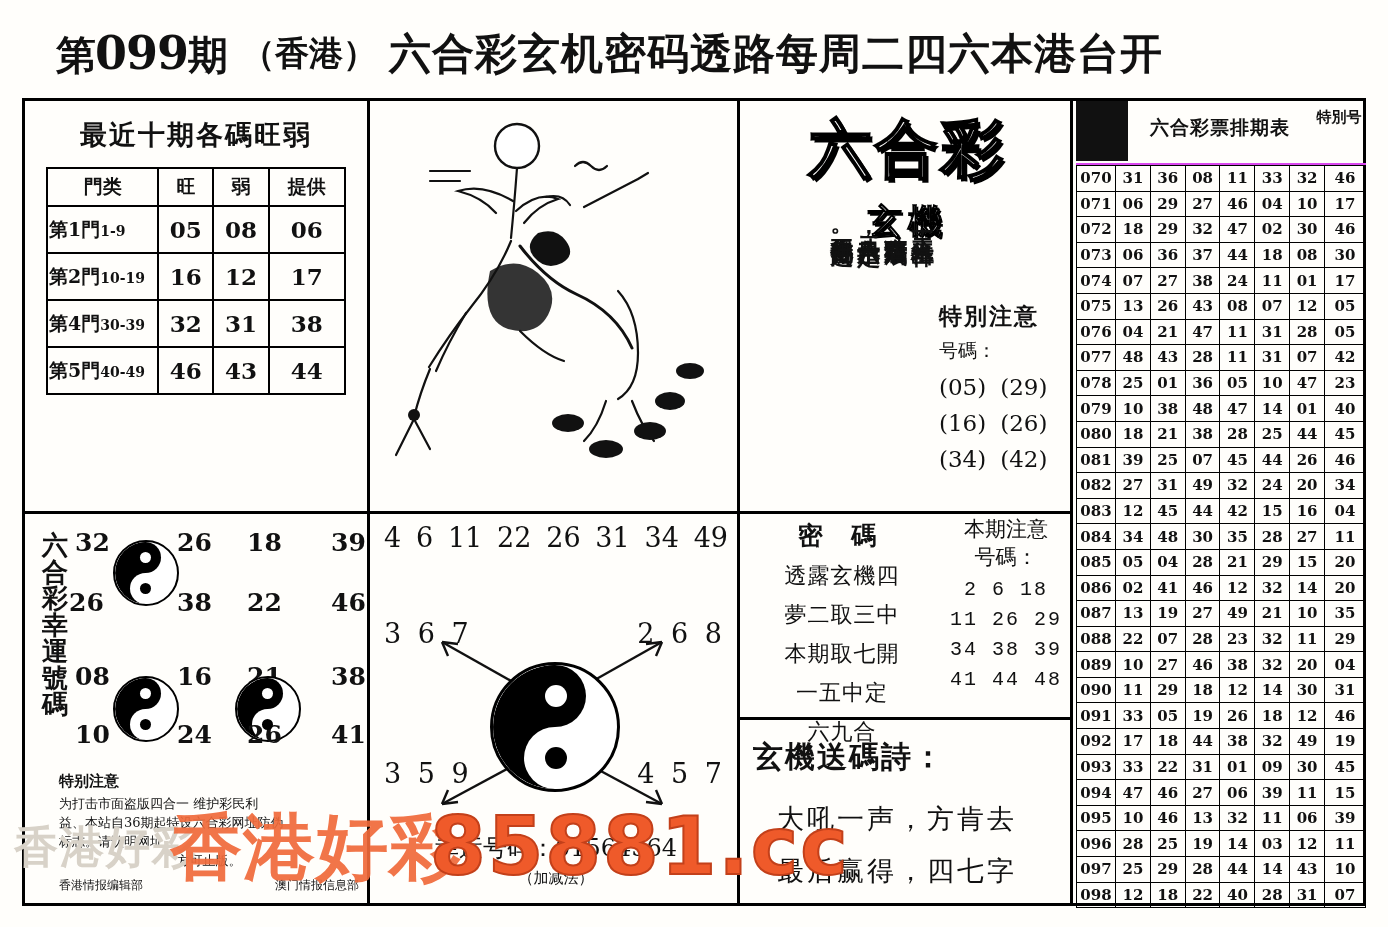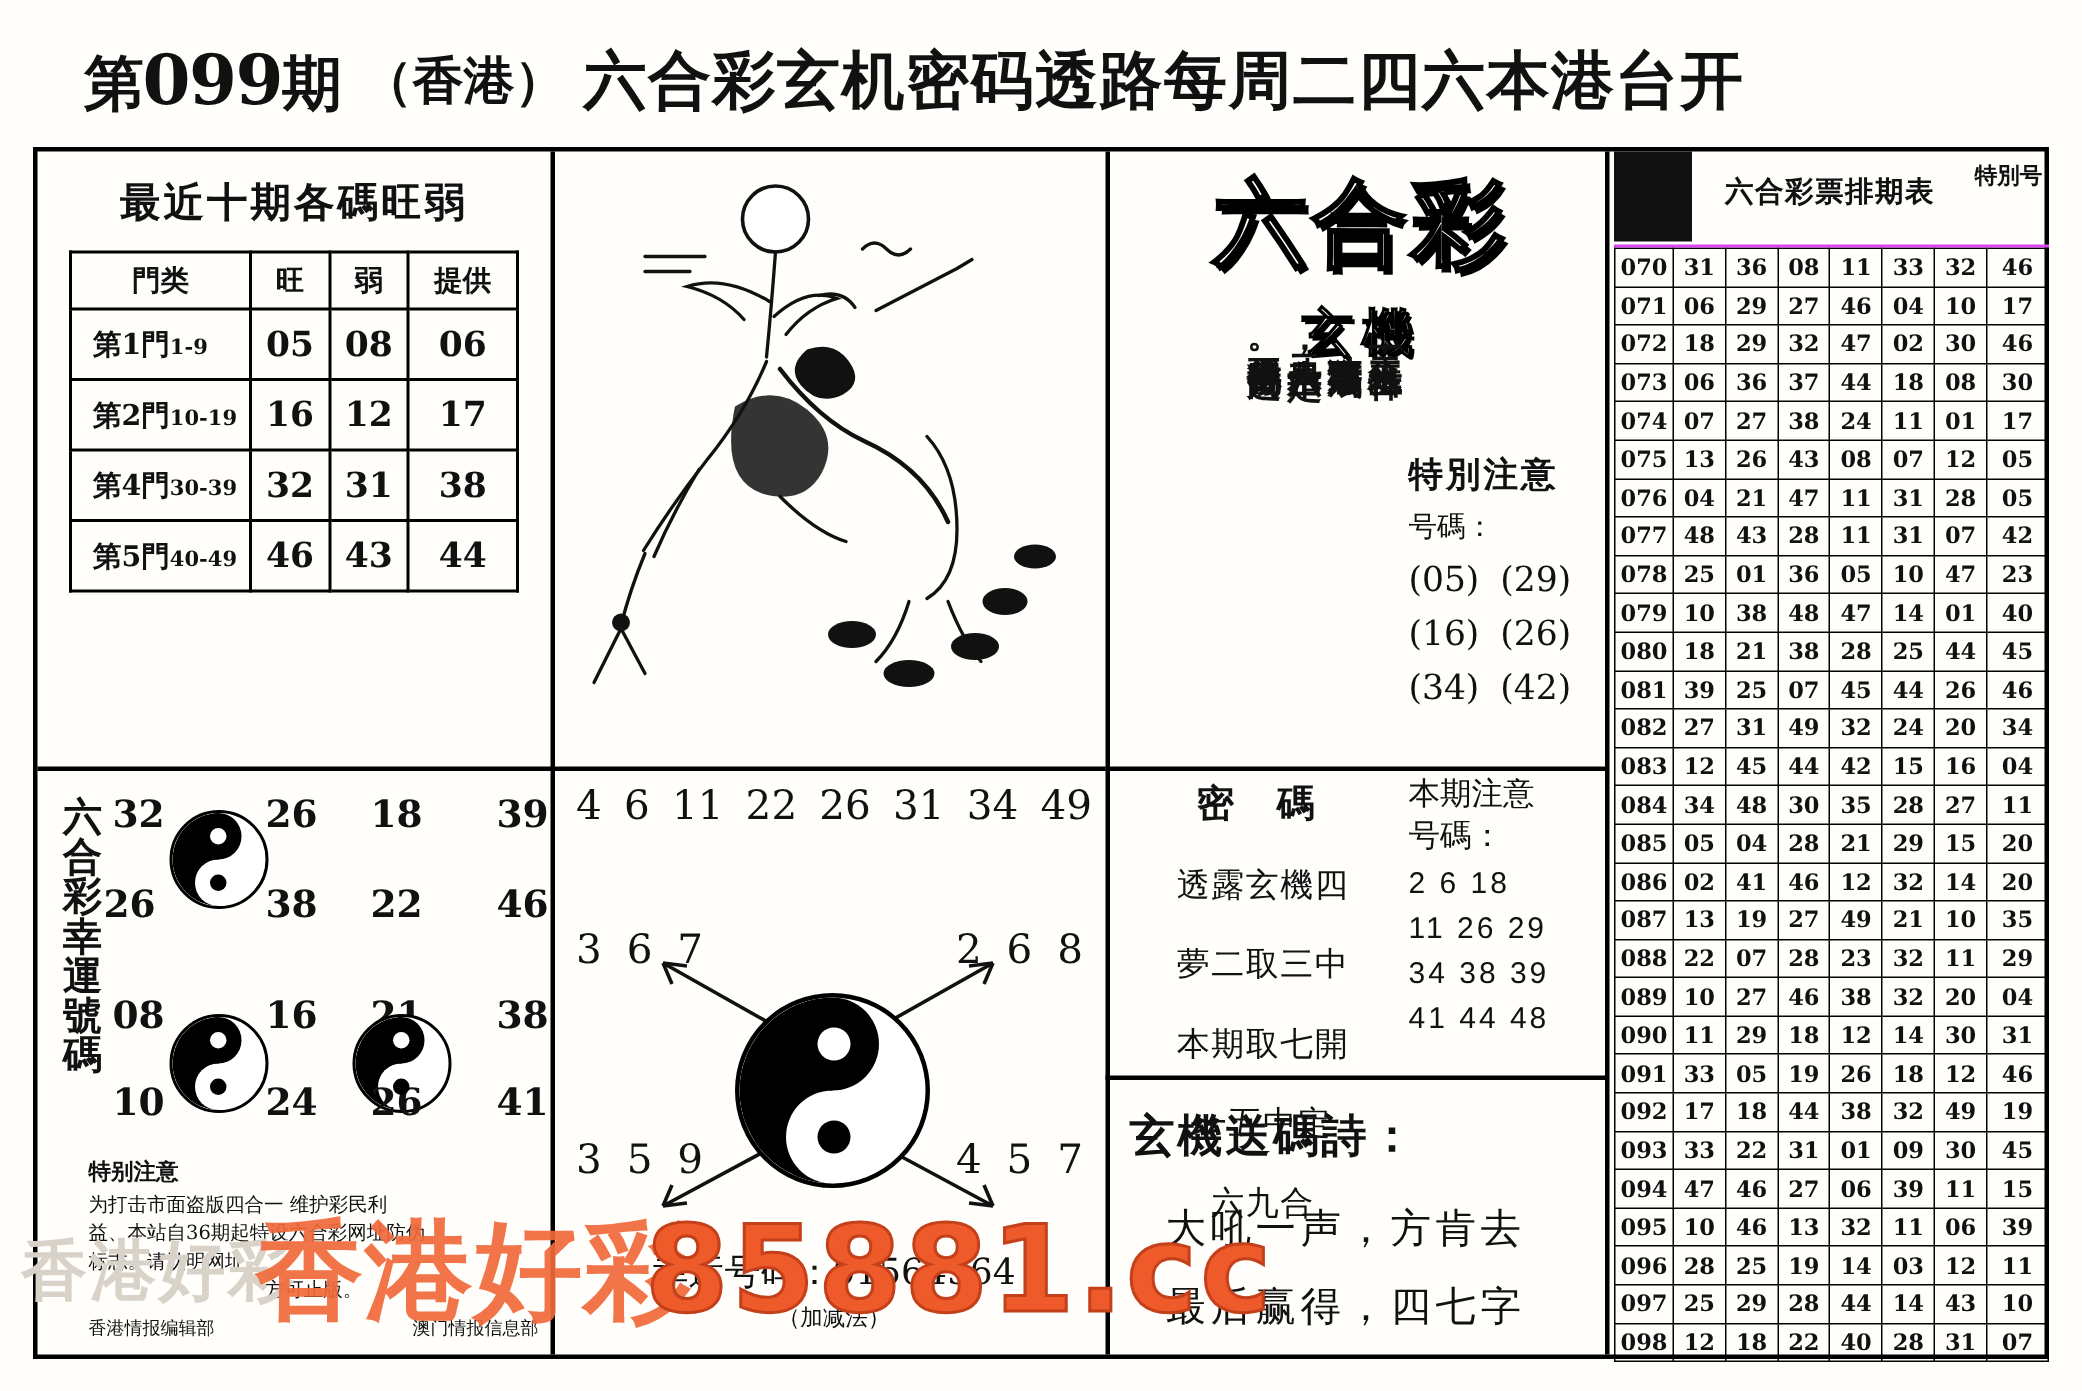--- a/index.html
+++ b/index.html
@@ -43,21 +43,21 @@
   }
   table.grid{
     border-collapse:collapse;margin:14px auto 0 auto;width:300px;
     font-family:"DejaVu Serif","Liberation Serif",serif;
   }
   table.grid td,table.grid th{
     border:2px solid #000;text-align:center;font-weight:bold;
   }
   table.grid th{font-size:19px;padding:5px 14px;}
   table.grid td{font-size:23px;padding:9px 0;}
-  table.grid td.cat{font-size:19px;text-align:left;padding-left:14px;white-space:nowrap;}
+  table.grid td.cat{font-size:19px;text-align:left;padding-left:1px;white-space:nowrap;}
   table.grid td.cat .rng{font-size:14px;}
 
   
   .lb{position:absolute;left:0;top:413px;width:342px;height:398px;}
   .lb-vert{
     position:absolute;left:8px;top:18px;width:44px;
     font-family:"DejaVu Serif","Liberation Serif",serif;
     font-weight:bold;font-size:26px;line-height:1.02;text-align:center;
   }
   .lb-grid{position:absolute;left:44px;top:10px;width:296px;height:240px;}
@@ -132,25 +132,26 @@
   }
   .attn .t{font-size:23px;font-weight:bold;letter-spacing:2px;}
   .attn .t2{font-size:19px;margin-top:6px;}
   .attn .pair{font-size:23px;margin-top:10px;display:flex;gap:14px;}
 
   .code{
     position:absolute;left:6px;top:418px;width:186px;
     font-family:"DejaVu Serif","Liberation Serif",serif;text-align:center;
   }
   .code .h{font-size:25px;font-weight:bold;letter-spacing:10px;}
-  .code .l{font-size:22px;margin-top:23px;letter-spacing:1px;}
+  .code .l{font-size:22px;margin-top:9px;letter-spacing:1px;}
 
   .cur{
     position:absolute;left:196px;top:414px;width:134px;
-    font-family:Liberation Sans, sans-serif;
+    font-family:Liberation Mono, monospace;
+    text-align:center;
   }
   .cur .h{font-size:21px;}
   .cur .h2{font-size:21px;}
   .cur .l{font-size:20px;margin-top:7px;letter-spacing:2px;}
 
   .songtitle{
     position:absolute;left:10px;top:636px;font-family:"DejaVu Serif","Liberation Serif",serif;
     font-size:30px;font-weight:bold;letter-spacing:2px;
   }
   .songline{

